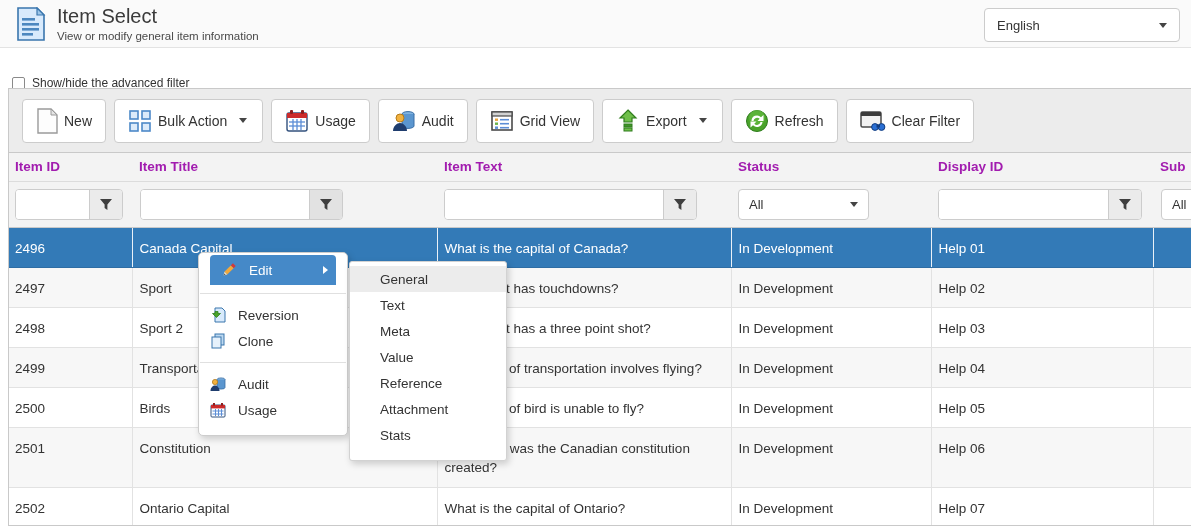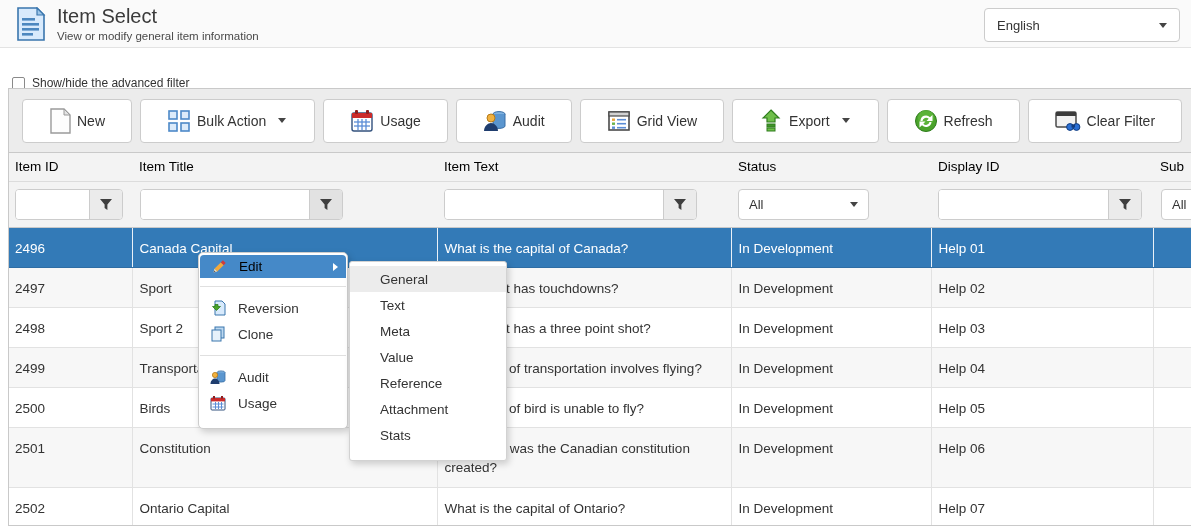--- a/index.html
+++ b/index.html
@@ -25,31 +25,31 @@
   .adv-filter .cb { width:13px; height:13px; border:1px solid #8a8a8a; background:#fff;
     border-radius:2px; margin-right:7px; }
 
   
   .panel { position:absolute; left:8px; top:88px; width:1183px; height:438px;
     border:1px solid #c9c9c9; border-right:none; overflow:hidden; background:#fff; }
 
   .toolbar { height:64px; background:#ececec; border-bottom:1px solid #c9c9c9;
     display:flex; align-items:center; padding-left:13px; }
   .tbtn { height:44px; background:#fff; border:1px solid #ccc; border-radius:4px;
-    display:inline-flex; align-items:center; padding:0 26px; margin-right:8px;
+    display:inline-flex; align-items:center; padding:0 13px; margin-right:8px;
     font-size:14px; color:#333; cursor:pointer; }
   .tbtn .lbl { margin-left:6px; }
   .tbtn .caret { margin-left:12px; margin-right:2px; }
 
   
   table.grid { border-collapse:collapse; table-layout:fixed; width:1204px; font-size:13.5px; }
   .grid col.c0{width:123px}.grid col.c1{width:305px}.grid col.c2{width:294px}
   .grid col.c3{width:200px}.grid col.c4{width:222px}.grid col.c5{width:60px}
-  .grid thead th { background:#f3f3f3; font-weight:normal; text-align:left;
-    height:28px; padding:0 0 0 7px; color:#000000; border-bottom:1px solid #dcdcdc; }
+  .grid thead th { background:#f3f3f3; font-weight:bold; text-align:left;
+    height:28px; padding:0 0 0 7px; color:#a21caf; border-bottom:1px solid #dcdcdc; }
   .grid thead th:first-child { padding-left:6px; }
   .grid tr.filters td { background:#f3f3f3; height:46px; padding:0 6px;
     border-bottom:1px solid #c9c9c9; }
   .fgroup { display:flex; height:31px; border:1px solid #ccc; border-radius:4px;
     overflow:hidden; background:#fff; }
   .fgroup input { border:none; outline:none; flex:1; min-width:0; padding:0 6px;
     font-size:13px; font-family:inherit; background:#fff; }
   .fbtn { width:33px; background:#ebebeb; border-left:1px solid #ccc; display:flex;
     align-items:center; justify-content:center; cursor:pointer; flex:none; }
   .fselect { height:31px; border:1px solid #ccc; border-radius:4px; background:#fff;
@@ -65,22 +65,22 @@
     border-right:1px solid #eaf1f8; border-bottom:1px solid #2e6da4; }
 
   
   .ctx-menu { position:absolute; left:198px; top:252px; width:150px; background:#fff;
     border:1px solid #cdcdcd; border-radius:5px; box-shadow:2px 3px 7px rgba(0,0,0,.18);
     padding:2px 0 12px 0; z-index:10; font-size:13.5px; }
   .ctx-item { height:26px; display:flex; align-items:center; padding:0 8px 0 10px;
     cursor:pointer; color:#333; }
   .ctx-item .ico { width:17px; display:flex; justify-content:center; }
   .ctx-item .lbl { margin-left:12px; }
-  .ctx-item.hl { height:23px; background:#4589c8; color:#000000; border-radius:4px 4px 0 0;
-    margin:0 1px; }
+  .ctx-item.hl { height:30px; background:#4589c8; color:#ffffff; border-radius:4px 4px 0 0;
+    margin:0 11px; }
   .ctx-item .sub-arrow { margin-left:auto; width:0; height:0; border-top:4px solid transparent;
     border-bottom:4px solid transparent; border-left:5px solid #fff; }
   .ctx-sep { height:1px; background:#e0e0e0; margin:8px 1px; }
 
   .ctx-submenu { position:absolute; left:349px; top:261px; width:158px; background:#fff;
     border:1px solid #d2d2d2; border-radius:3px; box-shadow:2px 3px 7px rgba(0,0,0,.18);
     padding:4px 0 12px 0; z-index:11; font-size:13.5px; }
   .sub-item { height:26px; display:flex; align-items:center; padding-left:30px;
     color:#333; cursor:pointer; }
   .sub-item.hl { background:#ececec; }

